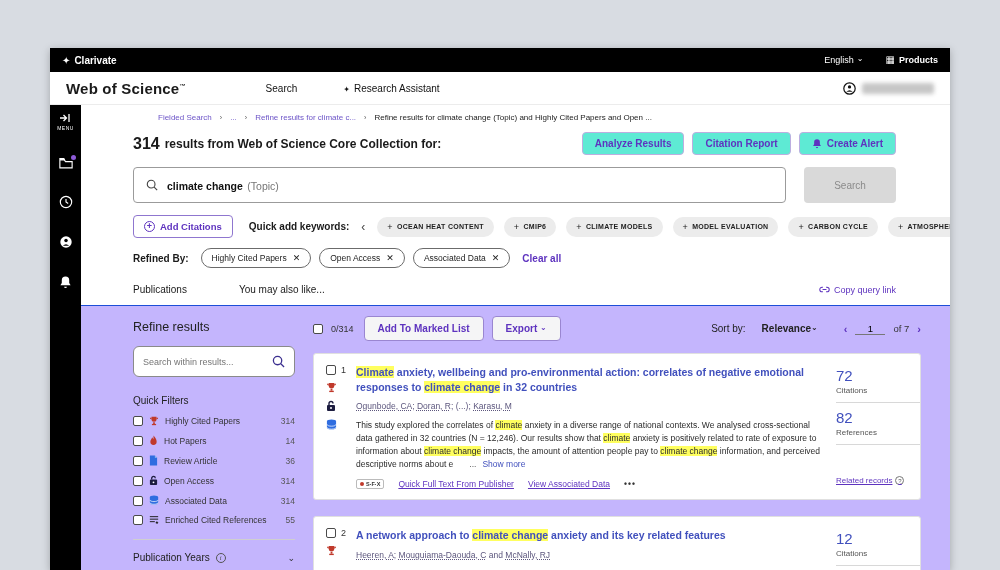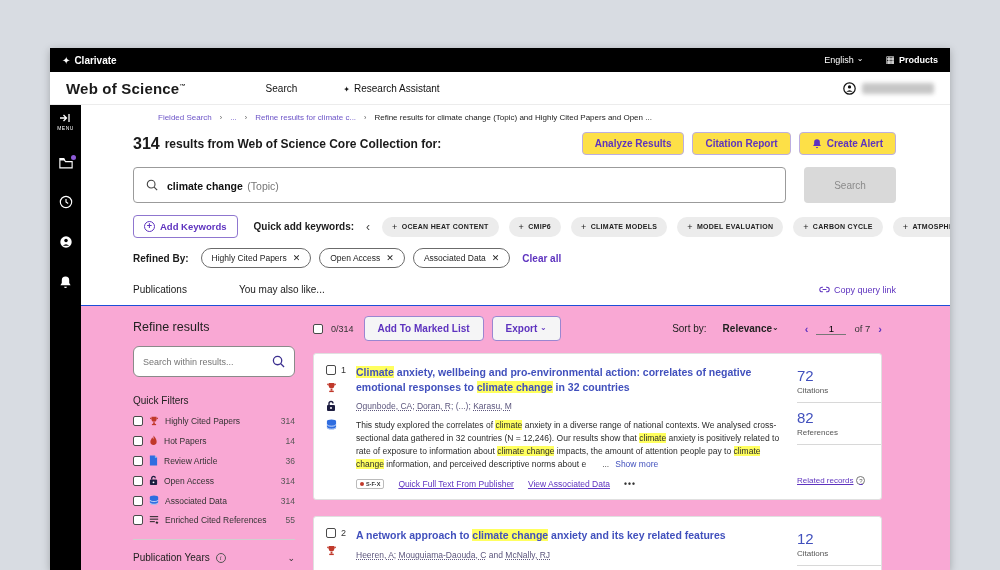--- a/index.html
+++ b/index.html
@@ -41,21 +41,21 @@
   .breadcrumb { padding:8px 0 0 77px; font-size:8px; color:#333; display:flex; gap:8px; align-items:center; white-space:nowrap; }
   .crumb { color:#6d55c8; }
   .crumb-sep { color:#555; font-size:7px; }
   .crumb-current { color:#222; }
 
   
   .header-row { display:flex; align-items:center; padding:10px 54px 0 52px; }
   .results-count { font-size:16px; font-weight:bold; margin-right:5px; }
   .results-rest { font-size:12px; font-weight:bold; }
   .header-actions { margin-left:auto; display:flex; gap:8px; }
-  .btn-outline { border:1px solid #bcaee0; background:#fde047; color:#5e33bf; font-weight:bold; font-size:10px; padding:5px 12px; border-radius:4px; display:flex; align-items:center; gap:5px; cursor:pointer; font-family:inherit; }
+  .btn-outline { border:1px solid #bcaee0; background:#5eead4; color:#5e33bf; font-weight:bold; font-size:10px; padding:5px 12px; border-radius:4px; display:flex; align-items:center; gap:5px; cursor:pointer; font-family:inherit; }
 
   
   .search-row { display:flex; align-items:center; gap:18px; padding:12px 54px 0 52px; }
   .search-box { flex:1; height:36px; border:1px solid #9b9b9b; border-radius:4px; background:#fff; display:flex; align-items:center; padding:0 12px; gap:9px; }
   .search-query { font-size:10.5px; font-weight:bold; color:#111; }
   .search-scope { font-size:10.5px; color:#767676; }
   .btn-search { width:92px; height:36px; background:#d9d9d9; color:#8b8b8b; border:none; border-radius:4px; font-size:10px; font-family:inherit; }
 
   
   .kw-row { display:flex; align-items:center; padding:12px 54px 0 52px; gap:10px; white-space:nowrap; overflow:hidden; }
@@ -72,38 +72,38 @@
   .pill-filter { border:1px solid #6b6b6b; border-radius:12px; background:#fff; font-size:8.5px; color:#222; padding:4px 10px; display:inline-flex; align-items:center; gap:6px; cursor:pointer; }
   .pill-x { font-size:9px; }
   .clear-all { color:#5e33bf; font-weight:bold; font-size:10px; margin-left:4px; cursor:pointer; }
 
   
   .tabs-row { display:flex; align-items:center; padding:16px 54px 10px 52px; border-bottom:1px solid #1d4ed8; }
   .tab { font-size:10px; color:#1a1a1a; margin-right:52px; cursor:pointer; }
   .copy-link { margin-left:auto; color:#5e33bf; font-size:9px; display:flex; align-items:center; gap:4px; cursor:pointer; }
 
   
-  .region { flex:1; background:#f9a8d4; display:flex; overflow:hidden; }
+  .region { flex:1; background:#c4b5fd; display:flex; overflow:hidden; }
 
   
   .sidebar { width:162px; margin:14px 0 0 52px; flex-shrink:0; }
   .sb-title { font-size:12.5px; color:#222; margin-bottom:12px; }
   .sb-search { height:31px; background:#fff; border:1px solid #8a8a8a; border-radius:6px; display:flex; align-items:center; padding:0 9px; }
   .sb-search input { border:none; outline:none; flex:1; font-size:9px; font-family:inherit; color:#444; background:transparent; min-width:0; }
   .sb-head { font-size:10px; color:#222; margin:18px 0 10px; }
   .sb-item { display:flex; align-items:center; gap:6px; margin-bottom:9px; font-size:8.5px; color:#333; }
   .cbx { width:10px; height:10px; border:1.5px solid #4a4a4a; border-radius:2px; background:#fff; flex-shrink:0; cursor:pointer; }
   .sb-count { margin-left:auto; color:#555; }
   .sb-divider { border-top:1px solid #cfcfcf; margin:14px 0 12px; }
   .sb-sec { display:flex; align-items:center; font-size:10px; color:#222; }
   .info-i { width:10px; height:10px; border:1px solid #555; border-radius:50%; font-size:6.5px; display:inline-flex; align-items:center; justify-content:center; margin-left:6px; color:#444; font-style:italic; font-family:"Liberation Serif",serif; }
   .sec-chev { margin-left:auto; font-size:9px; color:#333; }
 
   
-  .rescol { flex:1; margin:10px 68px 0 18px; min-width:0; }
+  .rescol { flex:1; margin:10px 29px 0 18px; min-width:0; }
   .toolbar { display:flex; align-items:center; gap:8px; }
   .sel-count { font-size:9px; color:#333; margin-right:2px; }
   .btn-toolbar { border:1px solid #9a86d1; background:#f5f5f6; color:#5e33bf; font-weight:bold; font-size:10px; padding:6px 13px; border-radius:4px; font-family:inherit; cursor:pointer; }
   .sort { margin-left:auto; font-size:10px; color:#222; display:flex; align-items:center; gap:16px; cursor:pointer; }
   .sort-val { font-weight:bold; }
   .pager { display:flex; align-items:center; gap:8px; margin-left:18px; font-size:9.5px; color:#333; }
   .pg-chev { color:#5e33bf; font-weight:bold; cursor:pointer; font-size:11px; }
   .pg-input { width:30px; border:none; border-bottom:1px solid #777; background:transparent; text-align:center; font-size:9.5px; font-family:inherit; }
 
   
@@ -243,21 +243,21 @@
               <path d="M9.5 9.5 L13 13" stroke="#444" stroke-width="1.3"></path>
             </svg>
           <span><span class="search-query">climate change</span> <span class="search-scope">(Topic)</span></span>
         </div>
         <button class="btn-search">Search</button>
       </div>
 
       <div class="kw-row">
         <button class="btn-addkw">
           <span class="addkw-plus">+</span>
-          <span>Add Keywords</span>
+          <span>Add Citations</span>
         </button>
         <span class="kw-label">Quick add keywords:</span>
         <span class="kw-chev">‹</span>
         <span class="pill-kw">
             <span class="plus">+</span>
             <span>OCEAN HEAT CONTENT</span>
           </span>
         <span class="pill-kw">
             <span class="plus">+</span>
             <span>CMIP6</span>

